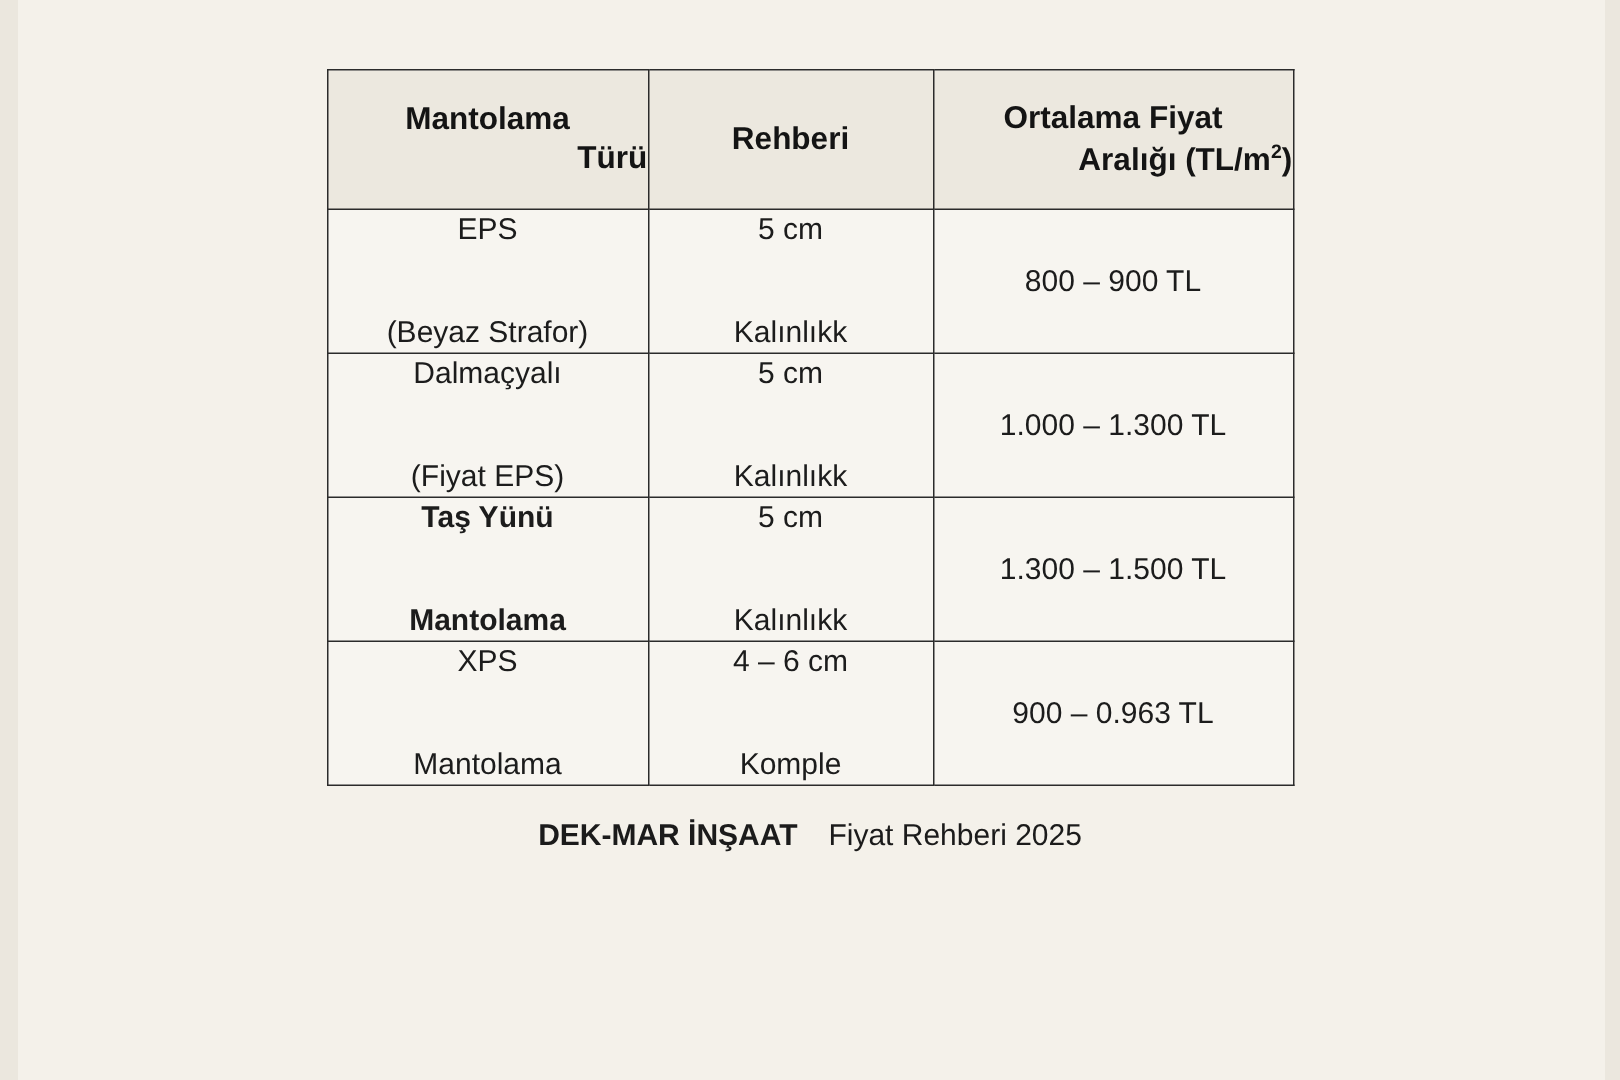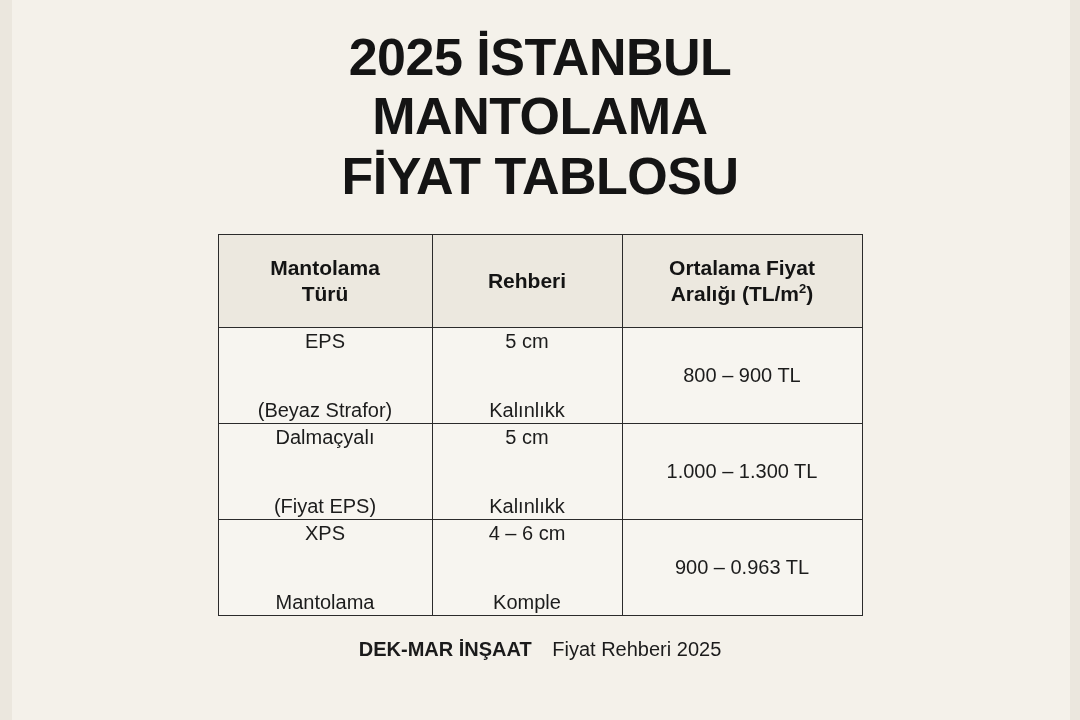--- a/index.html
+++ b/index.html
@@ -72,20 +72,21 @@
   thead th {
     background: #ecE8df;
     font-weight: 700;
     font-size: 21px;
     line-height: 1.25;
     height: 92px;
     color: #141414;
   }
   thead th .sub {
     display: block;
+    text-align: right;
   }
   tbody td {
     background: #f7f5f0;
     height: 82px;
     font-size: 20px;
     line-height: 1.3;
     font-weight: 400;
     color: #1c1c1c;
   }
   tbody td.bold {
@@ -118,25 +119,20 @@
 </style>
 </head>
 <body>
 
 <div class="page">
   <div class="band-left"></div>
   <div class="band-right"></div>
 
   <div class="content">
 
-    <h1 class="title">
-      <span class="line">2025 İSTANBUL</span>
-      <span class="line">MANTOLAMA</span>
-      <span class="line">FİYAT TABLOSU</span>
-    </h1>
 
     <table class="price-table">
       <colgroup>
         <col class="col-1">
         <col class="col-2">
         <col class="col-3">
       </colgroup>
       <thead>
         <tr>
           <th>
@@ -169,20 +165,31 @@
             <span>Dalmaçyalı</span>
             <span class="l2">(Fiyat EPS)</span>
           </td>
           <td>
             <span>5 cm</span>
             <span class="l2">Kalınlıkk</span>
           </td>
           <td>1.000 – 1.300 TL</td>
         </tr>
         <tr>
+          <td class="bold">
+            <span>Taş Yünü</span>
+            <span class="l2">Mantolama</span>
+          </td>
+          <td>
+            <span>5 cm</span>
+            <span class="l2">Kalınlıkk</span>
+          </td>
+          <td>1.300 – 1.500 TL</td>
+        </tr>
+        <tr>
           <td>
             <span>XPS</span>
             <span class="l2">Mantolama</span>
           </td>
           <td>
             <span>4 – 6 cm</span>
             <span class="l2">Komple</span>
           </td>
           <td>900 – 0.963 TL</td>
         </tr>

